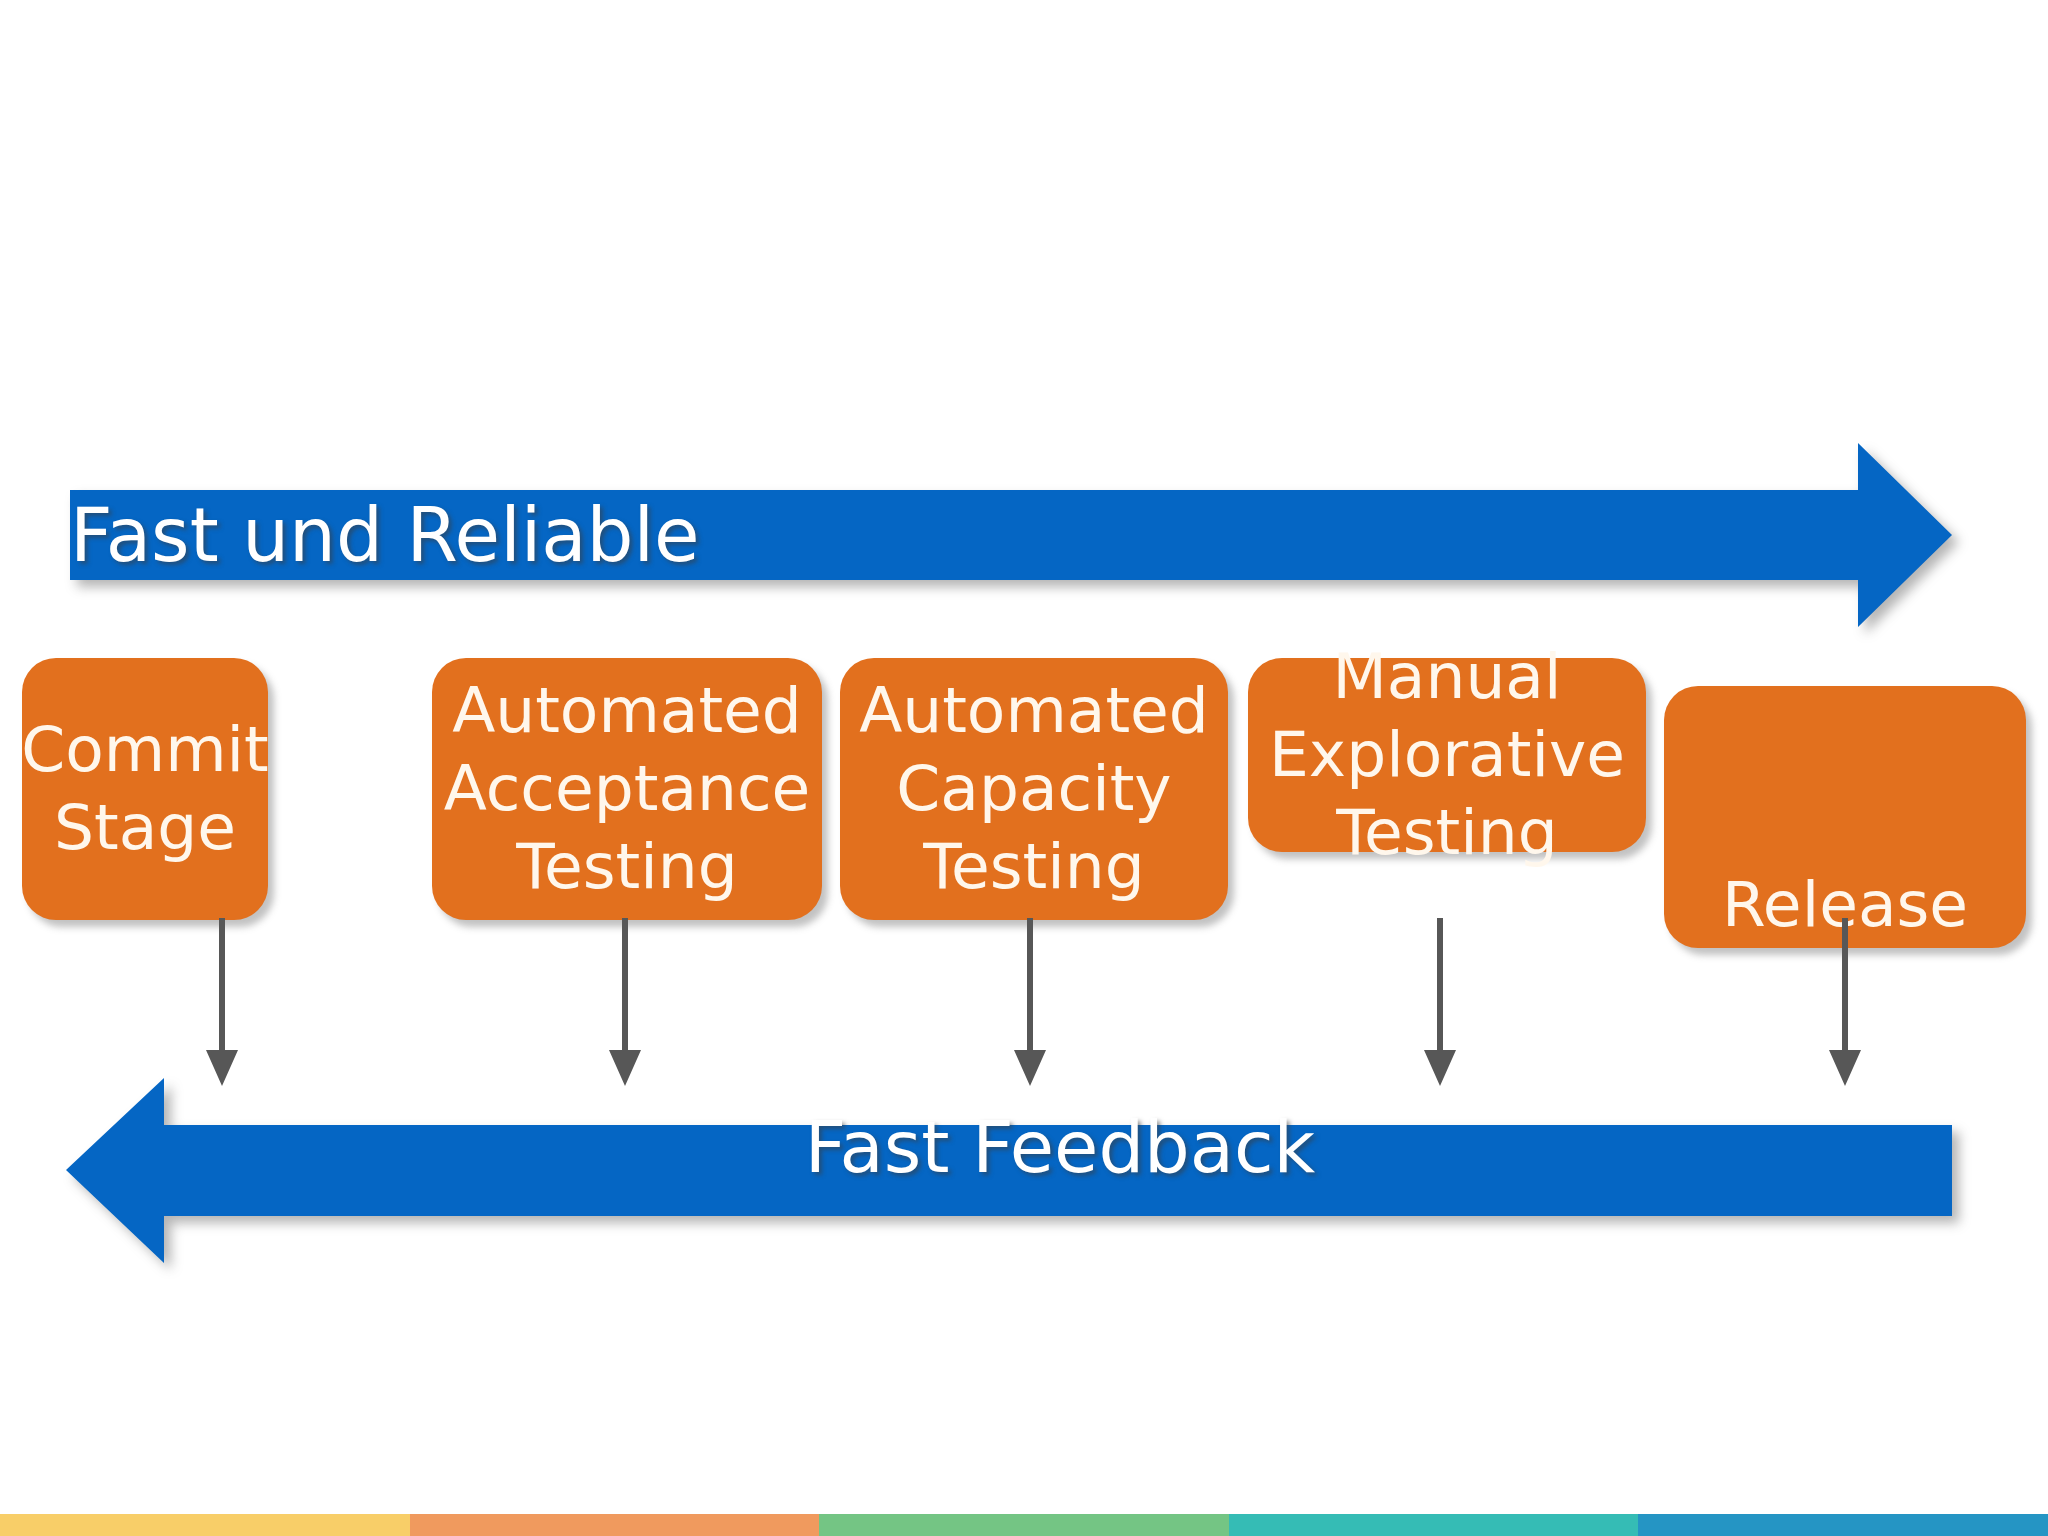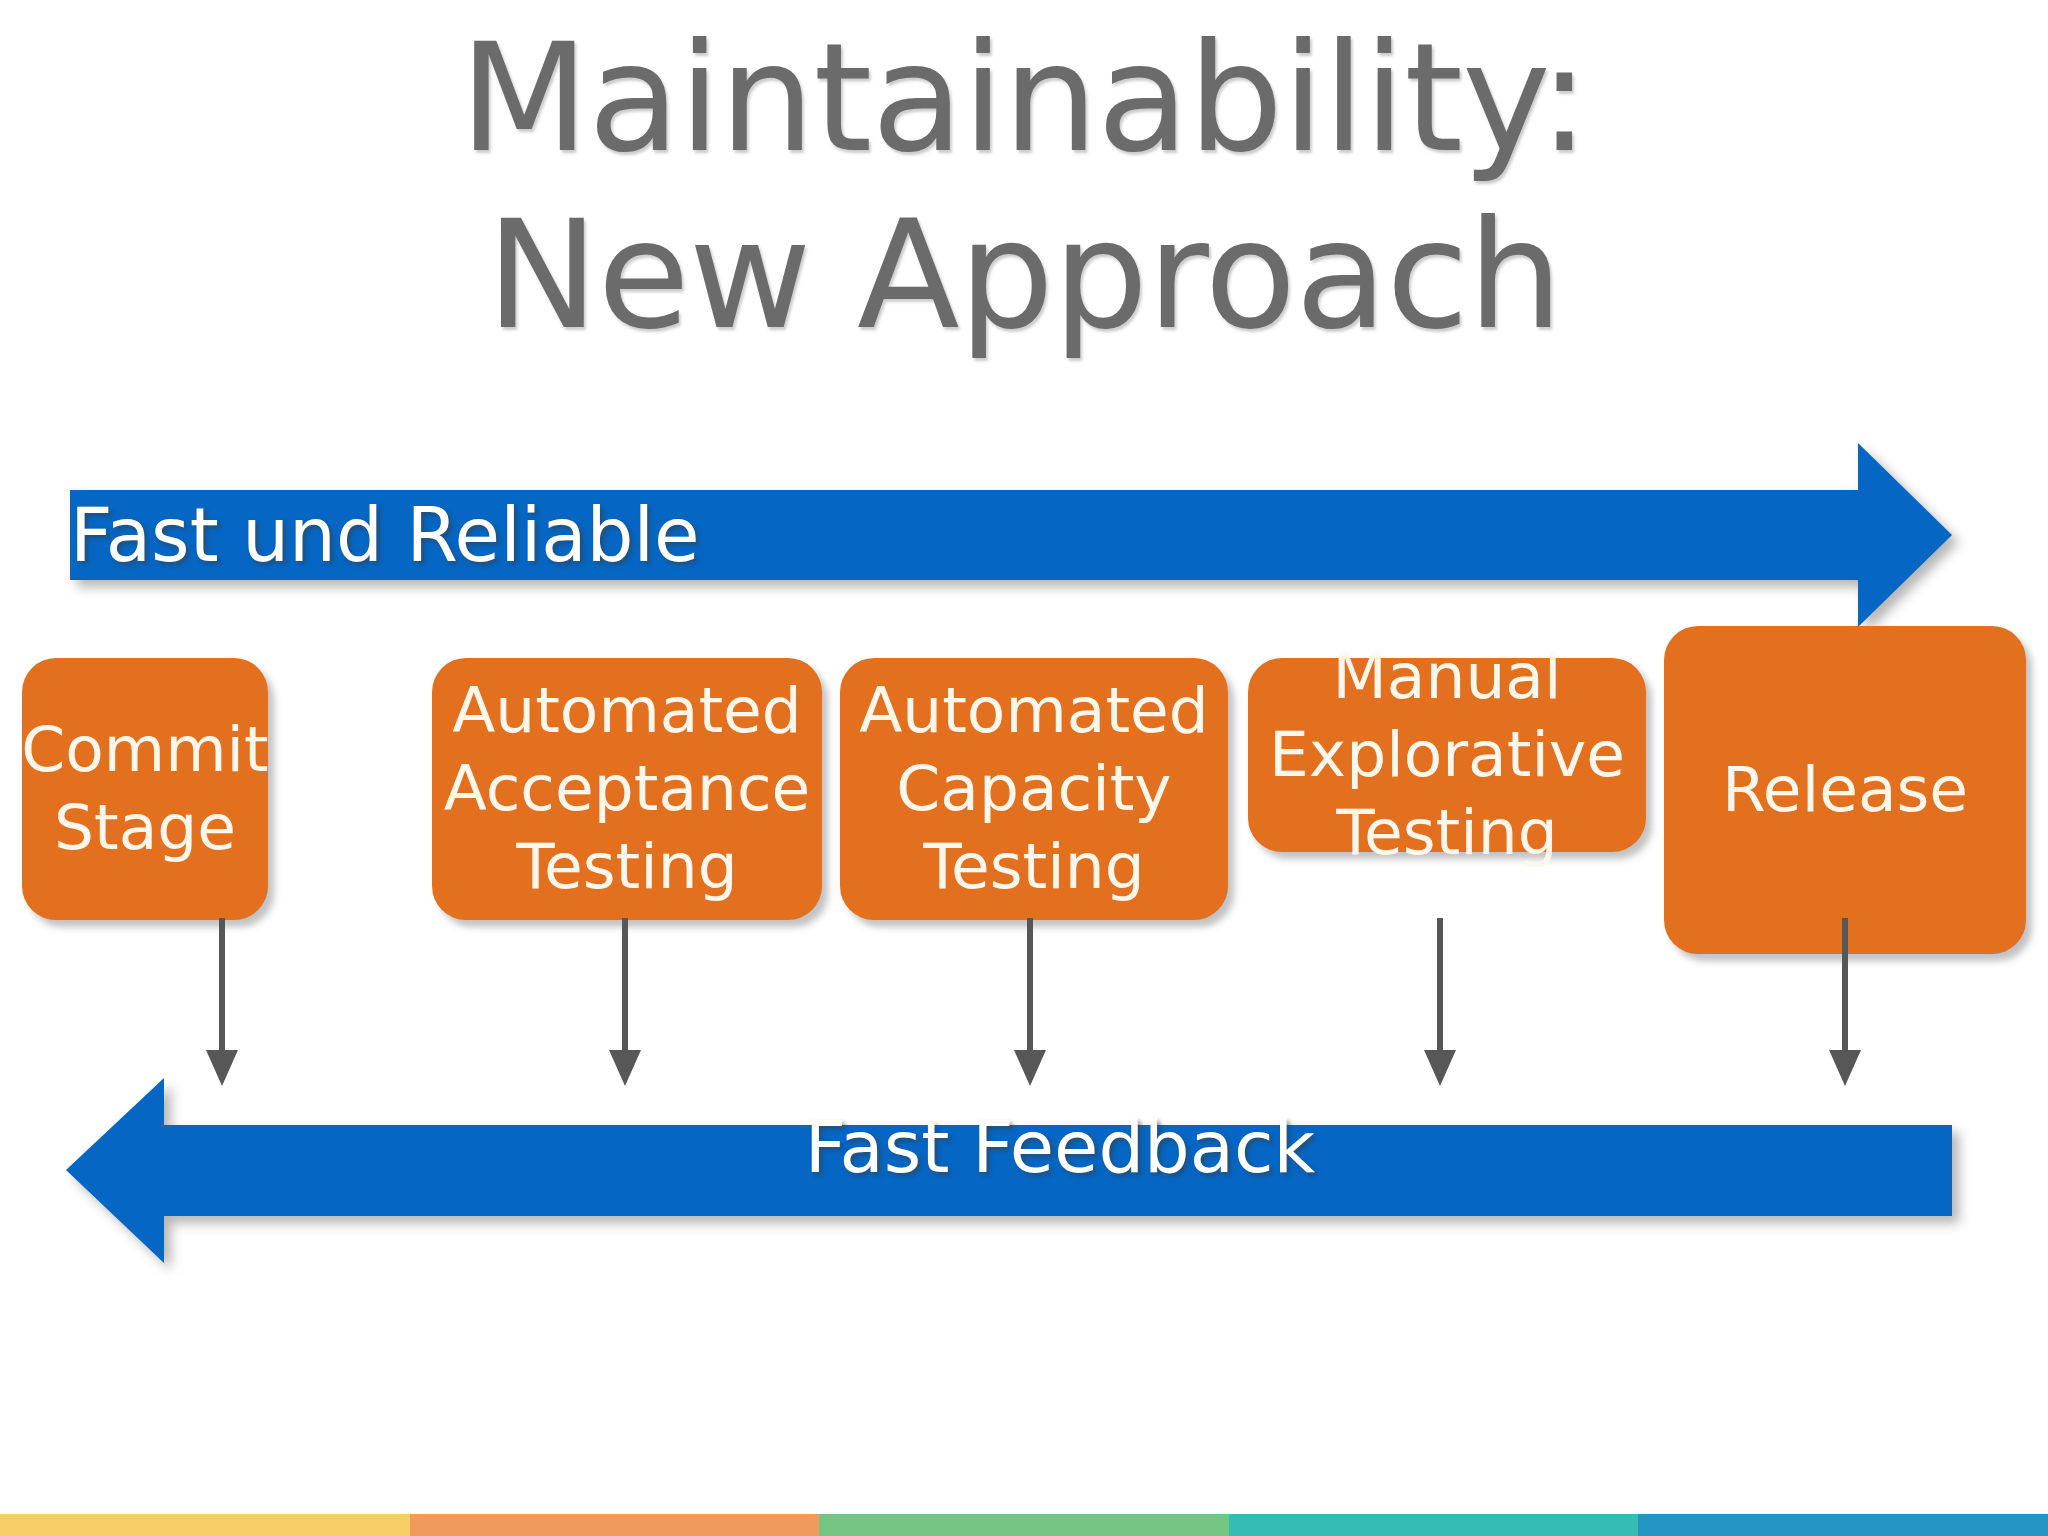--- a/index.html
+++ b/index.html
@@ -119,22 +119,20 @@
     height: 22px;
     display: flex;
   }
   .strip .seg { height: 100%; }
 </style>
 </head>
 <body>
 
 <div id="slide" style="background: rgb(255, 255, 255);">
 
-  <div class="title" style="color: rgb(107, 107, 107);">Maintainability:
-New Approach</div>
 
   <div class="arrow-right">
     <svg viewBox="0 0 1882 184" preserveAspectRatio="none" aria-hidden="true">
       <polygon points="0,47 1788,47 1788,0 1882,92 1788,184 1788,137 0,137" fill="#0566C4"></polygon>
     </svg>
   </div>
   <div class="arrow-right-label" style="color: rgb(255, 255, 255);">Fast und Reliable</div>
 
   <div class="stage" style="left: 22px; top: 658px; width: 246px; height: 262px; background: rgb(226, 112, 30); color: rgb(255, 247, 236);">
     <span>Commit
@@ -152,21 +150,21 @@
 Capacity
 Testing</span>
   </div>
 
   <div class="stage" style="left: 1248px; top: 658px; width: 398px; height: 194px; background: rgb(226, 112, 30); color: rgb(255, 247, 236);">
     <span>Manual
 Explorative
 Testing</span>
   </div>
 
-  <div class="stage" style="left: 1664px; top: 626px; width: 362px; height: 328px; background: rgb(226, 112, 30); color: rgb(255, 247, 236);">
+  <div class="stage" style="left: 1664px; top: 686px; width: 362px; height: 262px; background: rgb(226, 112, 30); color: rgb(255, 247, 236); align-items: flex-end;">
     <span>Release</span>
   </div>
 
   <div class="down-arrow" style="left:202px; top:918px;">
     <svg viewBox="0 0 40 170" preserveAspectRatio="none" aria-hidden="true">
       <path d="M17,0 L23,0 L23,132 L36,132 L20,168 L4,132 L17,132 Z" fill="#575757"></path>
     </svg>
   </div>
   <div class="down-arrow" style="left:605px; top:918px;">
     <svg viewBox="0 0 40 170" preserveAspectRatio="none" aria-hidden="true">

